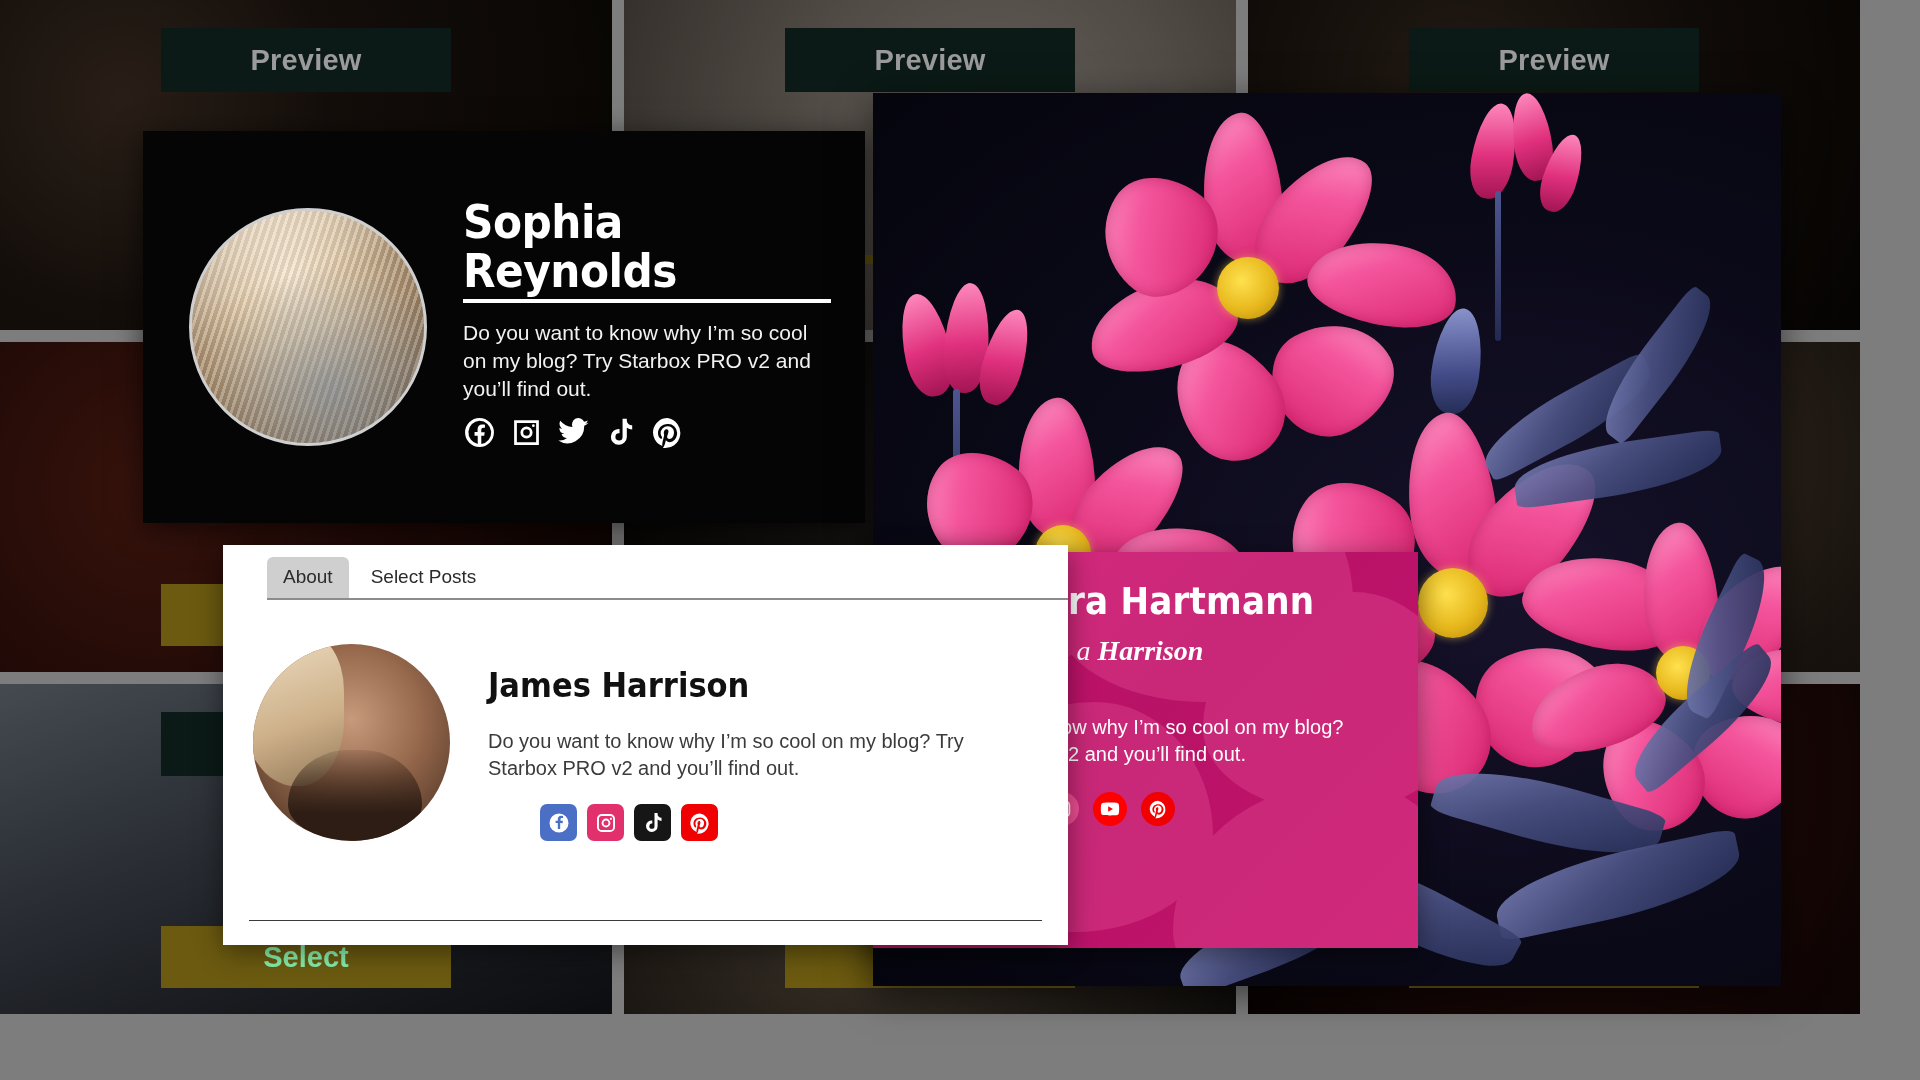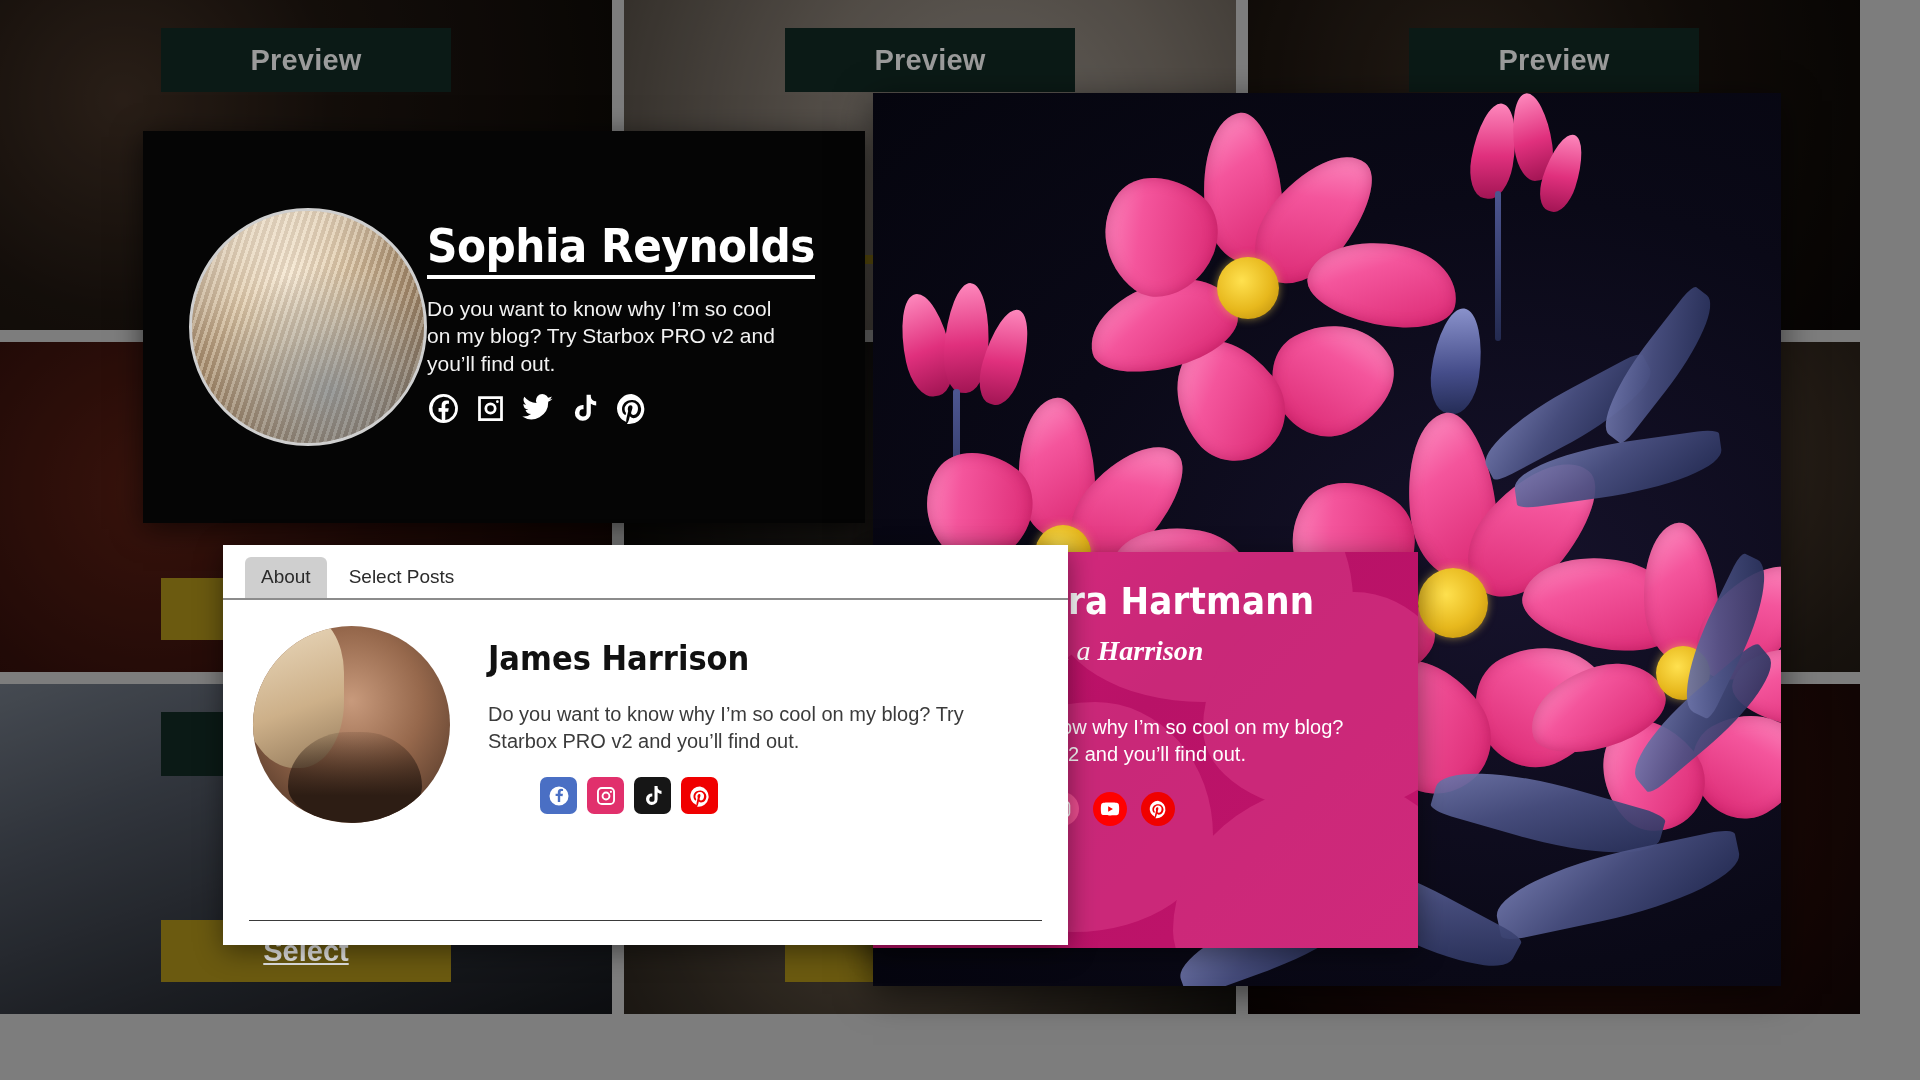--- a/index.html
+++ b/index.html
@@ -52,25 +52,25 @@
     position: absolute; left: 50%; transform: translateX(-50%);
     top: 28px; width: 290px; height: 64px;
     background: #0b1a16;
     color: #9b9b9b;
     font-size: 29px; font-weight: 700;
     display: flex; align-items: center; justify-content: center;
     letter-spacing: .2px;
   }
   .bg-select {
     position: absolute; left: 50%; transform: translateX(-50%);
-    bottom: 32px; width: 290px; height: 62px;
+    bottom: 26px; width: 290px; height: 62px;
     background: #6b5a10;
-    color: #e5e5e5;
+    color: #86efac;
     font-size: 29px; font-weight: 700;
-    display: flex; align-items: center; justify-content: center; text-decoration: underline;
+    display: flex; align-items: center; justify-content: center;
   }
   .bg-strip {
     position: absolute; left: 50%; transform: translateX(-50%);
     width: 290px; height: 9px; background: #6b5a10;
   }
 
   
   #card-sophia {
     position: absolute;
     left: 143px; top: 131px; width: 722px; height: 392px;
@@ -87,21 +87,21 @@
       radial-gradient(ellipse at 42% 28%, #f3e4cf 0%, #d9c3a4 28%, #9d8468 62%, #4e4136 100%);
     position: relative;
   }
   #card-sophia .avatar::after {
     content:""; position:absolute; inset:0;
     background:
       linear-gradient(155deg, rgba(255,255,255,.45) 0%, rgba(255,255,255,0) 40%),
       radial-gradient(circle at 60% 78%, rgba(120,140,160,.55) 0%, rgba(0,0,0,0) 55%),
       repeating-linear-gradient(108deg, rgba(255,245,225,.30) 0 3px, rgba(130,105,75,.18) 3px 7px);
   }
-  #card-sophia .body { color: #fff; padding-bottom: 8px; }
+  #card-sophia .body { margin-left: 36px; color: #fff; padding-bottom: 8px; }
   #card-sophia .sb-name {
     font-family: "DejaVu Sans Condensed", "Liberation Sans Narrow", "Liberation Sans", sans-serif;
     font-size: 47px; font-weight: 700; letter-spacing: -.5px;
     border-bottom: 4px solid #fff; display: inline-block;
     padding-bottom: 4px; line-height: 1.05;
   }
   #card-sophia .sb-desc {
     font-size: 21px; line-height: 1.32; margin-top: 16px; max-width: 360px;
     color: #f2f2f2;
   }
@@ -112,31 +112,32 @@
   
   #card-james {
     position: absolute;
     left: 223px; top: 545px; width: 845px; height: 400px;
     background: #fff;
     box-shadow: 0 6px 26px rgba(0,0,0,.45);
     overflow: hidden;
   }
   #card-james .tabs {
     display: flex; align-items: flex-end; gap: 6px;
-    padding: 12px 18px 0 22px;
+    padding: 12px 18px 0 0;
     border-bottom: 2px solid #8c8c8c;
     background: #fff;
+    margin-left: 44px;
   }
   #card-james .tab {
     font-size: 19px; color: #2b2b2b;
     padding: 9px 16px 10px 16px;
     border-radius: 6px 6px 0 0;
   }
   #card-james .tab.active { background: #cfcfcf; }
-  #card-james .jh-body { display: flex; align-items: center; padding: 26px 26px 0 26px; }
+  #card-james .jh-body { display: flex; align-items: flex-end; padding: 44px 26px 0 26px; }
   #card-james .avatar {
     width: 197px; height: 197px; border-radius: 50%; flex: 0 0 auto;
     overflow: hidden; position: relative; margin-left: 4px;
     background: radial-gradient(circle at 50% 38%, #c89a7c 0%, #96684c 45%, #402a1e 100%);
   }
   #card-james .avatar::before {
     content:""; position:absolute; left:-6%; top:-6%; width:52%; height:78%;
     border-radius: 50% 40% 45% 55%;
     background: linear-gradient(160deg,#efe0c6,#cdb089 60%,#93795a);
   }

